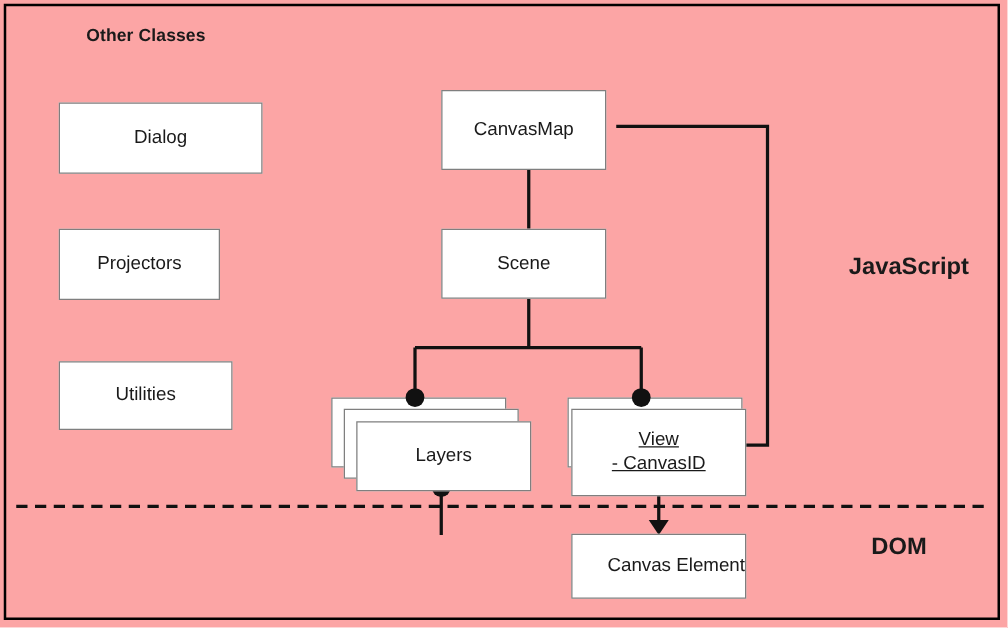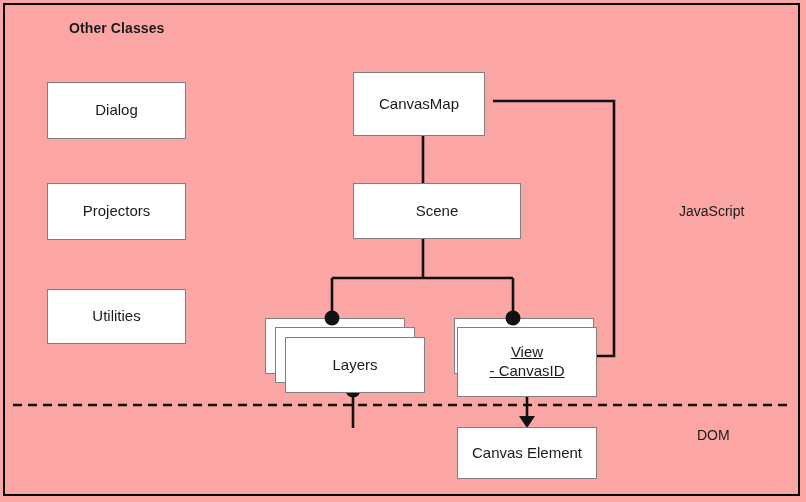--- a/index.html
+++ b/index.html
@@ -34,22 +34,22 @@
     font-size: 14px;
     color: #1a1a1a;
     white-space: nowrap;
     letter-spacing: 0.1px;
   }
   #heading-other-classes { left: 69px;  top: 20px; }
   #heading-main-hierarchy { left: 318px; top: 20px; }
   
   .side-label {
     position: absolute;
-    font-weight: normal;
-    font-size: 14px;
+    font-weight: bold;
+    font-size: 19px;
     color: #1a1a1a;
     white-space: nowrap;
   }
   #label-javascript { left: 679px; top: 203px; }
   #label-dom        { left: 697px; top: 427px; text-align: center; }
   
   .class-box {
     position: absolute;
     border: 1px solid #7f7f7f;
     background: #ffffff;
@@ -58,42 +58,42 @@
     align-items: center;
     justify-content: center;
     font-size: 15px;
     color: #1a1a1a;
     text-align: center;
     line-height: 1.25;
     z-index: 5;
   }
   .class-box .box-label { pointer-events: none; white-space: pre-line; }
   
-  #box-dialog     { left: 47px; top: 82px;  width: 139px; height: 57px; }
-  #box-projectors { left: 47px; top: 183px; width: 139px; height: 57px; }
+  #box-dialog     { left: 47px; top: 82px;  width: 163px; height: 57px; }
+  #box-projectors { left: 47px; top: 183px; width: 129px; height: 57px; }
   #box-utilities  { left: 47px; top: 289px; width: 139px; height: 55px; }
   
   #box-canvasmap  { left: 353px; top: 72px;  width: 132px; height: 64px; }
-  #box-scene      { left: 353px; top: 183px; width: 168px; height: 56px; }
+  #box-scene      { left: 353px; top: 183px; width: 132px; height: 56px; }
   
   .stack-shadow {
     position: absolute;
     border: 1px solid #7f7f7f;
     background: #ffffff;
     box-sizing: border-box;
     z-index: 3;
   }
   #layers-shadow-2 { left: 265px; top: 318px; width: 140px; height: 56px; }
   #layers-shadow-1 { left: 275px; top: 327px; width: 140px; height: 56px; }
   #box-layers      { left: 285px; top: 337px; width: 140px; height: 56px; align-items: center; }
   #view-shadow-1   { left: 454px; top: 318px; width: 140px; height: 56px; }
   #box-view        { left: 457px; top: 327px; width: 140px; height: 70px; text-decoration: underline; }
   
   #box-layers-element { left: 285px; top: 428px; width: 139px; height: 51px; }
-  #box-canvas-element { left: 457px; top: 427px; width: 140px; height: 52px; }
+  #box-canvas-element { left: 457px; top: 427px; width: 140px; height: 52px; justify-content: flex-end; }
   
   #connectors {
     position: absolute;
     left: 0; top: 0;
     width: 806px;
     height: 502px;
     z-index: 4;
     pointer-events: none;
   }
   #connectors .edge {

